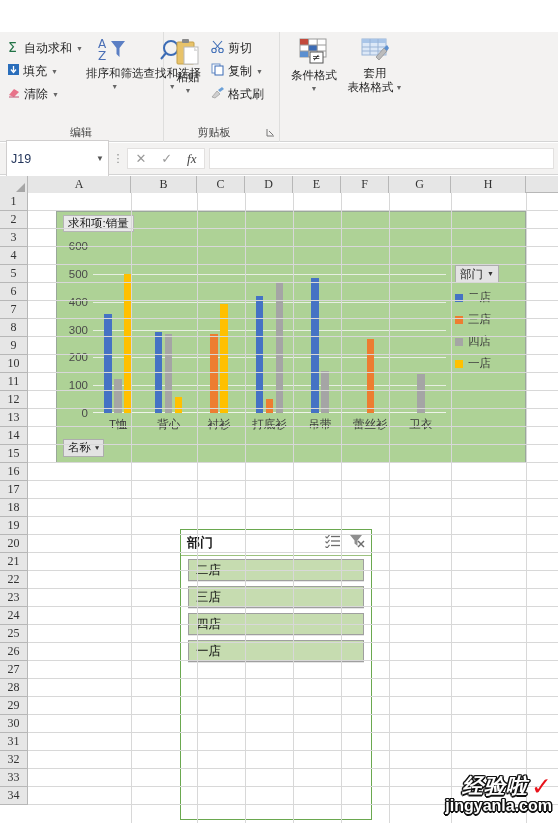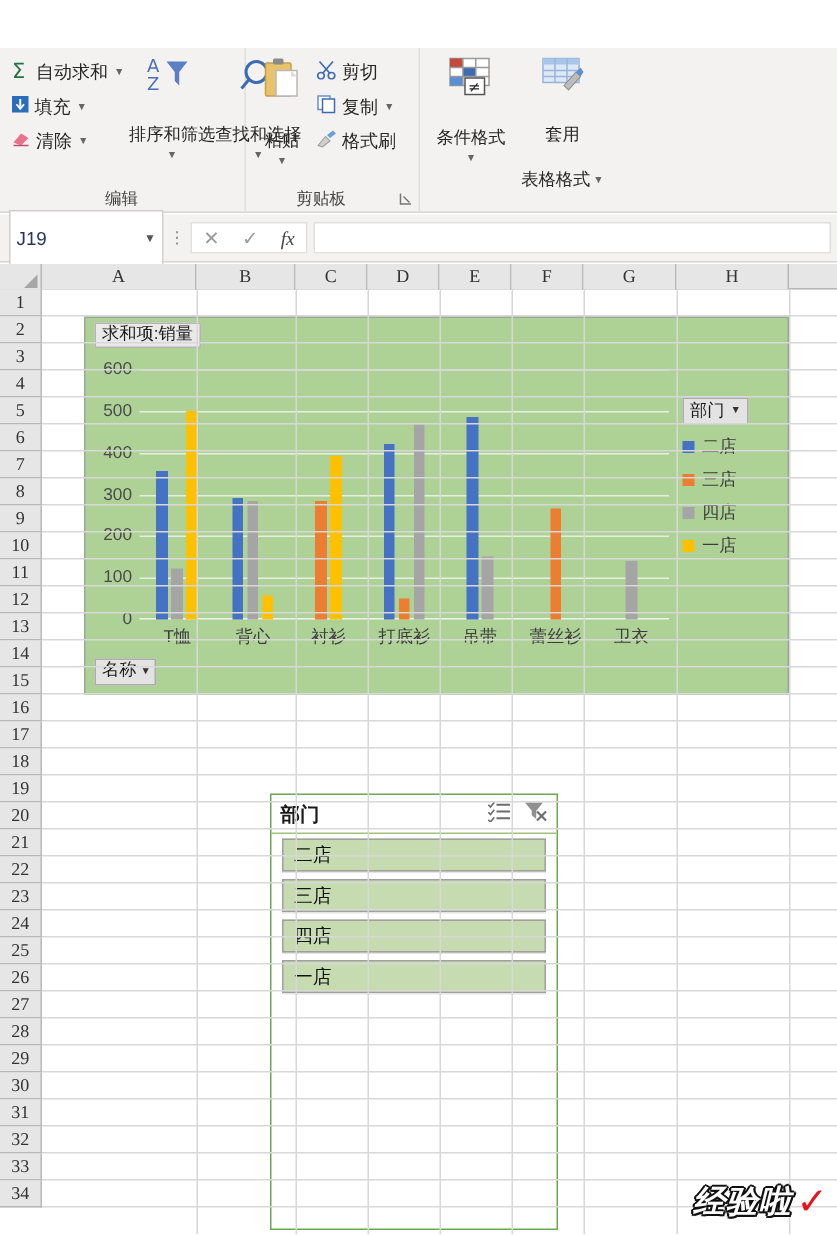--- a/index.html
+++ b/index.html
@@ -53,21 +53,21 @@
     display: flex; align-items: center; gap: 3px;
     height: 22px; padding: 0 3px; font-size: 12px; color: #262626;
     white-space: nowrap; cursor: default;
   }
   .smallbtn .caret { font-size: 7px; color: #666; margin-left: 1px; }
   .bigbtn {
     display: flex; flex-direction: column; align-items: center;
     width: 62px; padding-top: 2px; font-size: 11.5px;
     color: #262626; text-align: center; line-height: 13px; cursor: default;
   }
-  .bigbtn .lbl { margin-top: 17px; white-space: nowrap; text-align: center; }
+  .bigbtn .lbl { margin-top: 1px; white-space: nowrap; text-align: center; }
   .bigbtn .caret { font-size: 7px; color: #666; }
   .ico { display: block; }
 
   
   .g-edit-col { display: flex; flex-direction: column; gap: 1px; padding-top: 2px; }
 
   
   .numbox {
     width: 92px; height: 21px; border: 1px solid #c8c6c4; background: #fff;
     font-size: 13px; padding: 1px 4px; color: #000; line-height: 18px;
@@ -584,14 +584,15 @@
         <div class="gline-h" style="top: 593px;"></div>
         <div class="gline-h" style="top: 611px;"></div>
       </div>
   </div>
 
   <div class="wm">
     <div class="wm-row">
       <span class="wm-cn">经验啦</span>
       <span class="wm-check">✓</span>
     </div>
+    <div class="wm-dom">jingyanla.com</div>
   </div>
 </div>
 
 </body></html>

